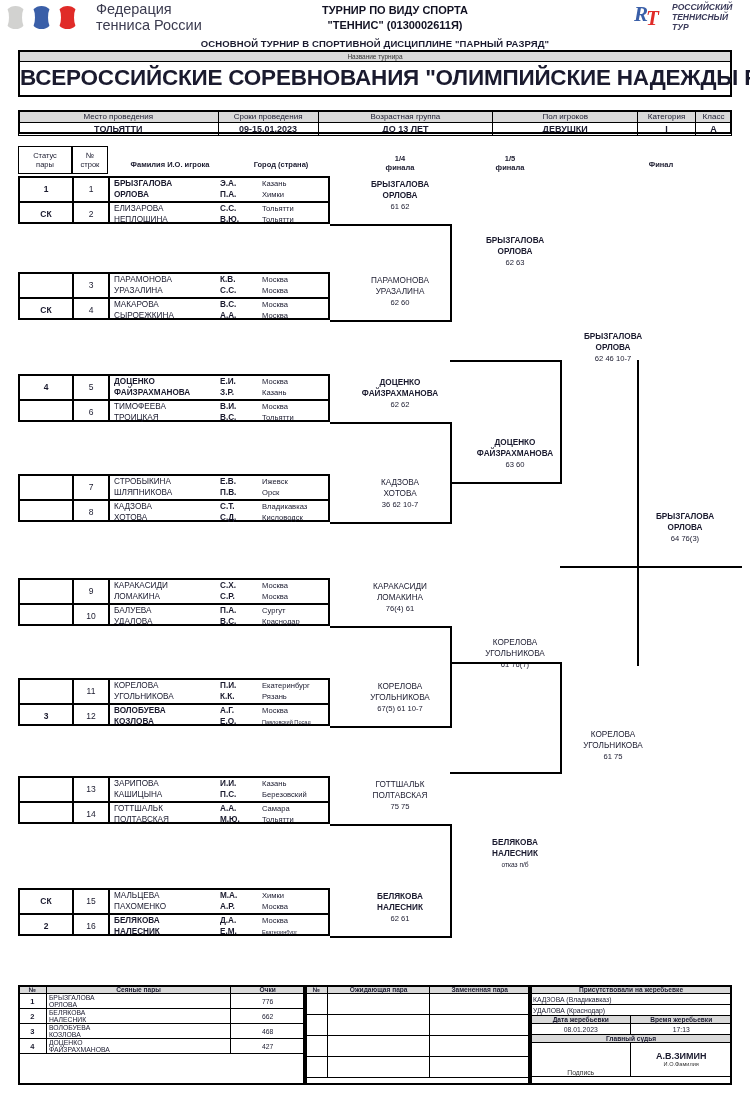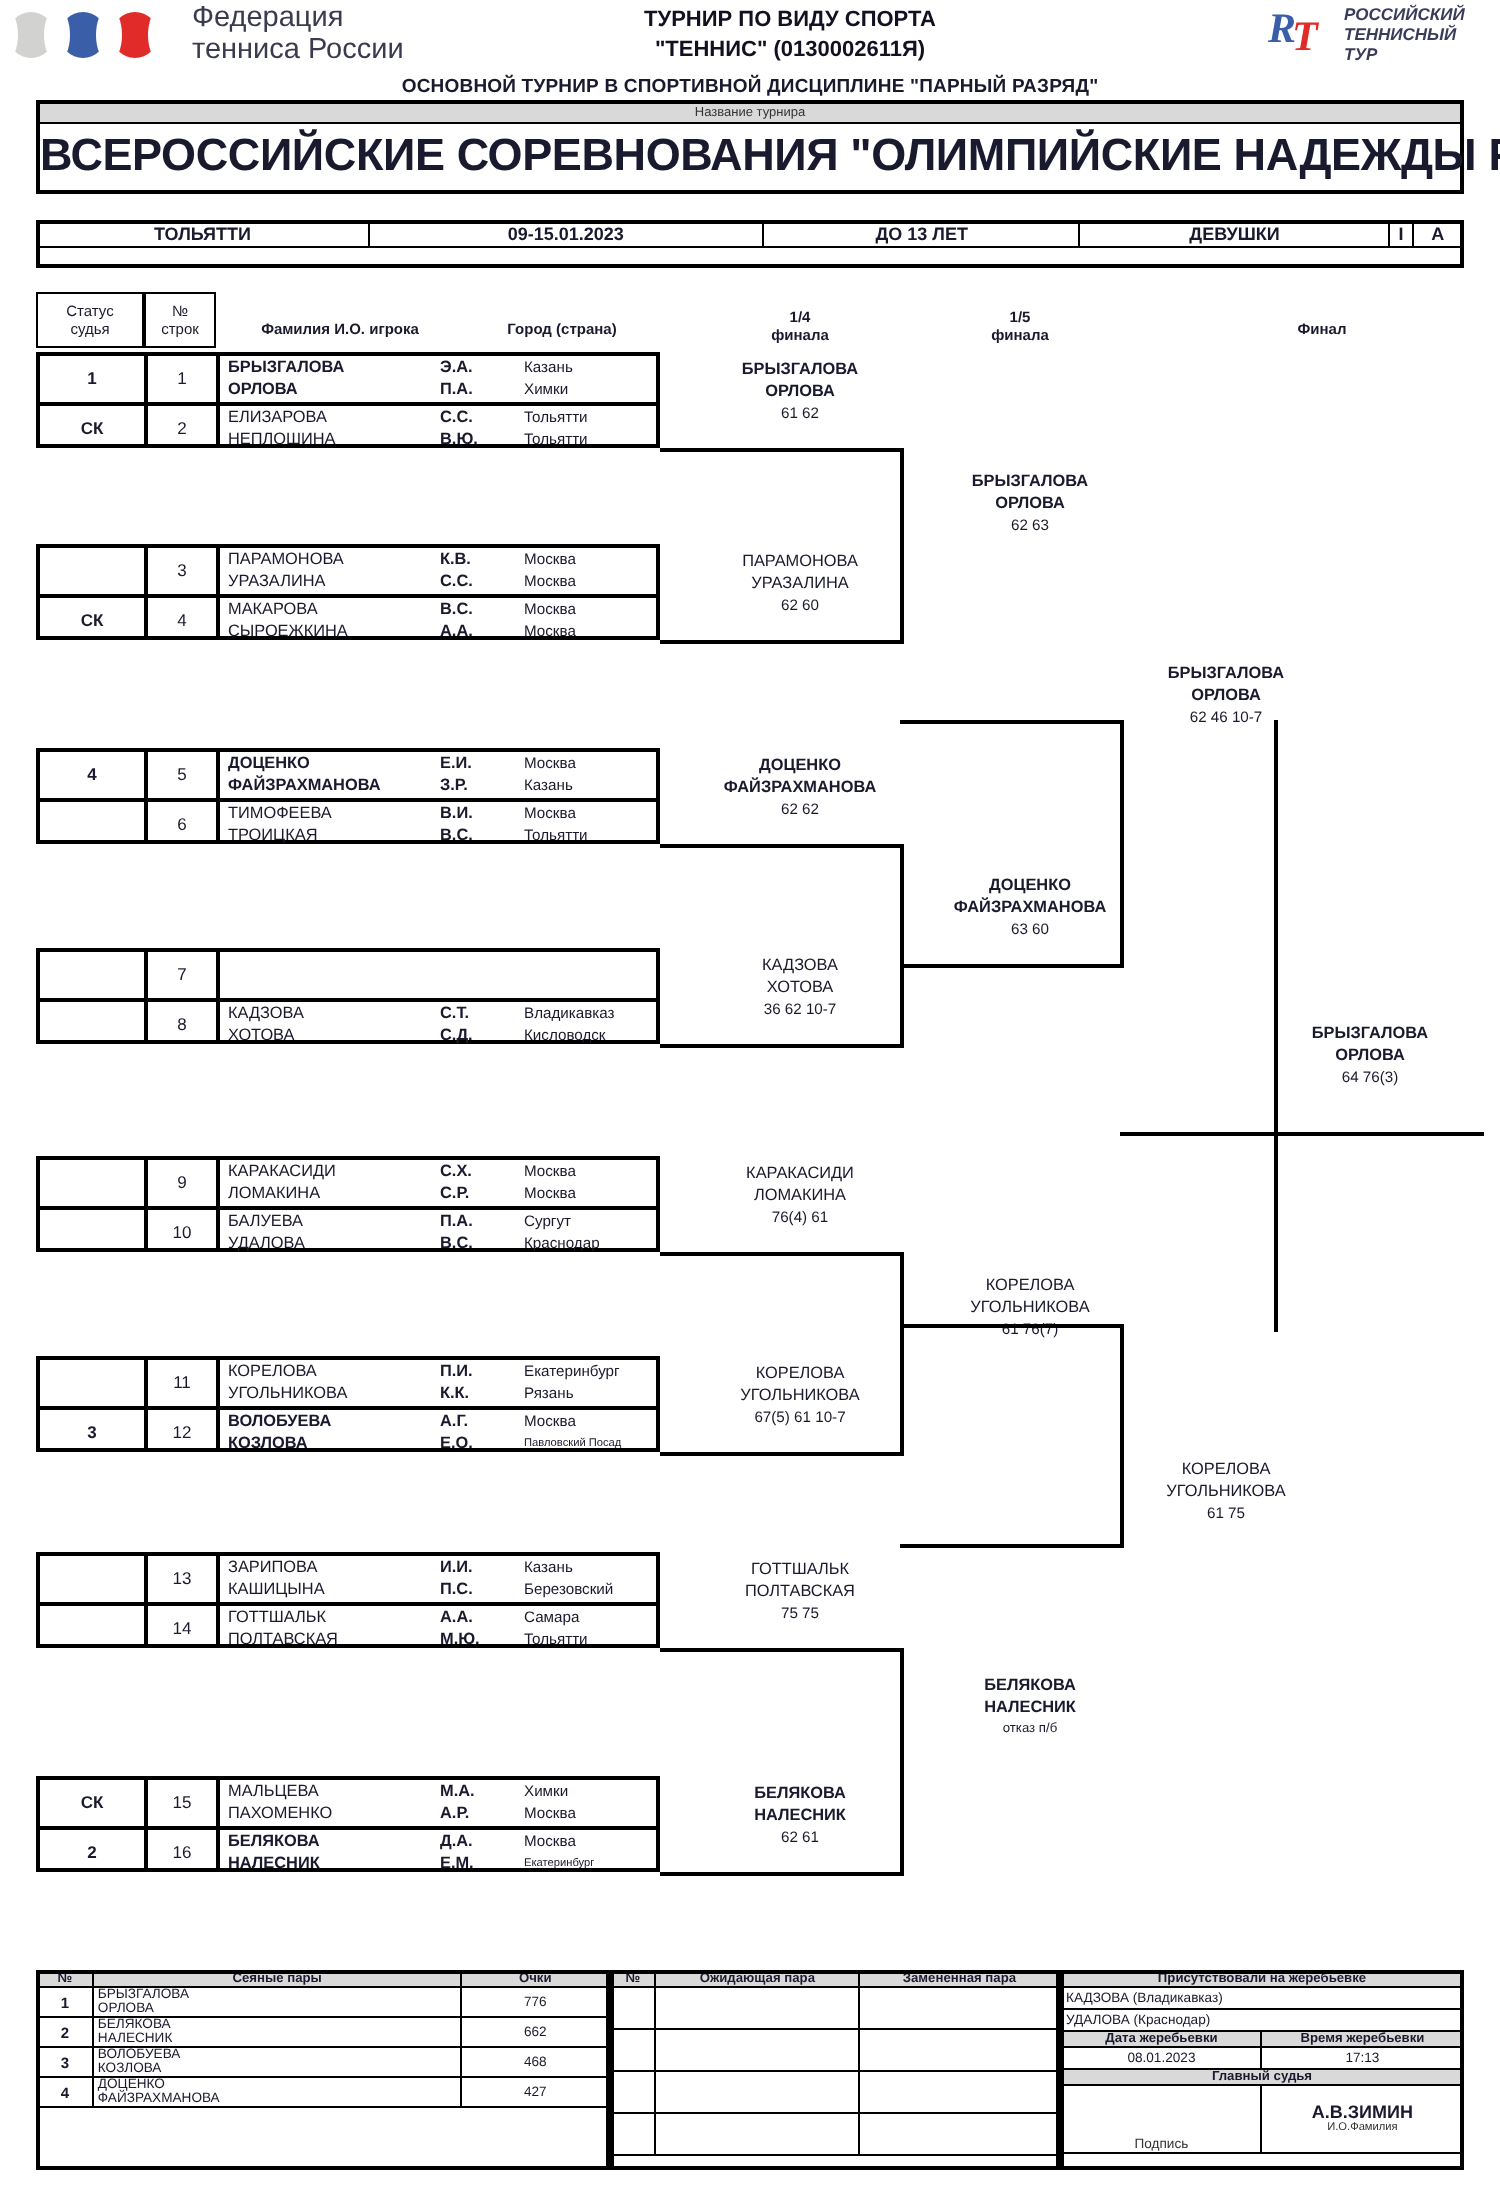--- a/index.html
+++ b/index.html
@@ -167,35 +167,43 @@
 
   <div class="discipline">ОСНОВНОЙ ТУРНИР В СПОРТИВНОЙ ДИСЦИПЛИНЕ "ПАРНЫЙ РАЗРЯД"</div>
 
   <div class="title-wrap">
     <div class="title-cap">Название турнира</div>
     <div class="title-main">ВСЕРОССИЙСКИЕ СОРЕВНОВАНИЯ "ОЛИМПИЙСКИЕ НАДЕЖДЫ РОССИИ"</div>
   </div>
 
   <table class="info">
     <tbody>
+        <tr class="h">
+      <td style="width:200px">Место проведения</td>
+      <td style="width:100px">Сроки проведения</td>
+      <td style="width:175px">Возрастная группа</td>
+      <td style="width:145px">Пол игроков</td>
+      <td style="width:58px">Категория</td>
+      <td style="width:36px">Класс</td>
+    </tr>
     <tr class="v">
       <td>ТОЛЬЯТТИ</td>
       <td>09-15.01.2023</td>
       <td>ДО 13 ЛЕТ</td>
       <td>ДЕВУШКИ</td>
       <td>I</td>
       <td>A</td>
     </tr>
   </tbody>
     </table>
   <div class="info-outer"></div>
 
   <div class="hdrbox" style="left:18px; top:146px; width:54px; height:28px;">
     <div>Статус</div>
-    <div>судья</div>
+    <div>пары</div>
   </div>
   <div class="hdrbox" style="left:72px; top:146px; width:36px; height:28px;">
     <div>№</div>
     <div>строк</div>
   </div>
   <div class="colhead b" style="left:110px; top:160px; width:120px;">Фамилия И.О. игрока</div>
   <div class="colhead b" style="left:226px; top:160px; width:110px;">Город (страна)</div>
   <div class="colhead b" style="left:330px; top:154px; width:140px;">
     <div>1/4</div>
     <div>финала</div>
@@ -320,20 +328,32 @@
     </div>
   </div>
 
   <div class="entry" style="left:18px; top:474px;">
     <div class="vline1"></div>
       <div class="vline2"></div>
       <div class="hmid"></div>
     <div class="cellrow r0">
       <div class="status"></div>
       <div class="rowno">7</div>
+      <div class="names">
+        <div class="nline">
+          <span class="surname">СТРОБЫКИНА</span>
+          <span class="initials">Е.В.</span>
+          <span class="city">Ижевск</span>
+        </div>
+        <div class="nline">
+          <span class="surname">ШЛЯПНИКОВА</span>
+          <span class="initials">П.В.</span>
+          <span class="city">Орск</span>
+        </div>
+      </div>
     </div>
     <div class="cellrow r1">
       <div class="status"></div>
       <div class="rowno">8</div>
       <div class="names">
         <div class="nline">
           <span class="surname">КАДЗОВА</span>
           <span class="initials">С.Т.</span>
           <span class="city">Владикавказ</span>
         </div>

